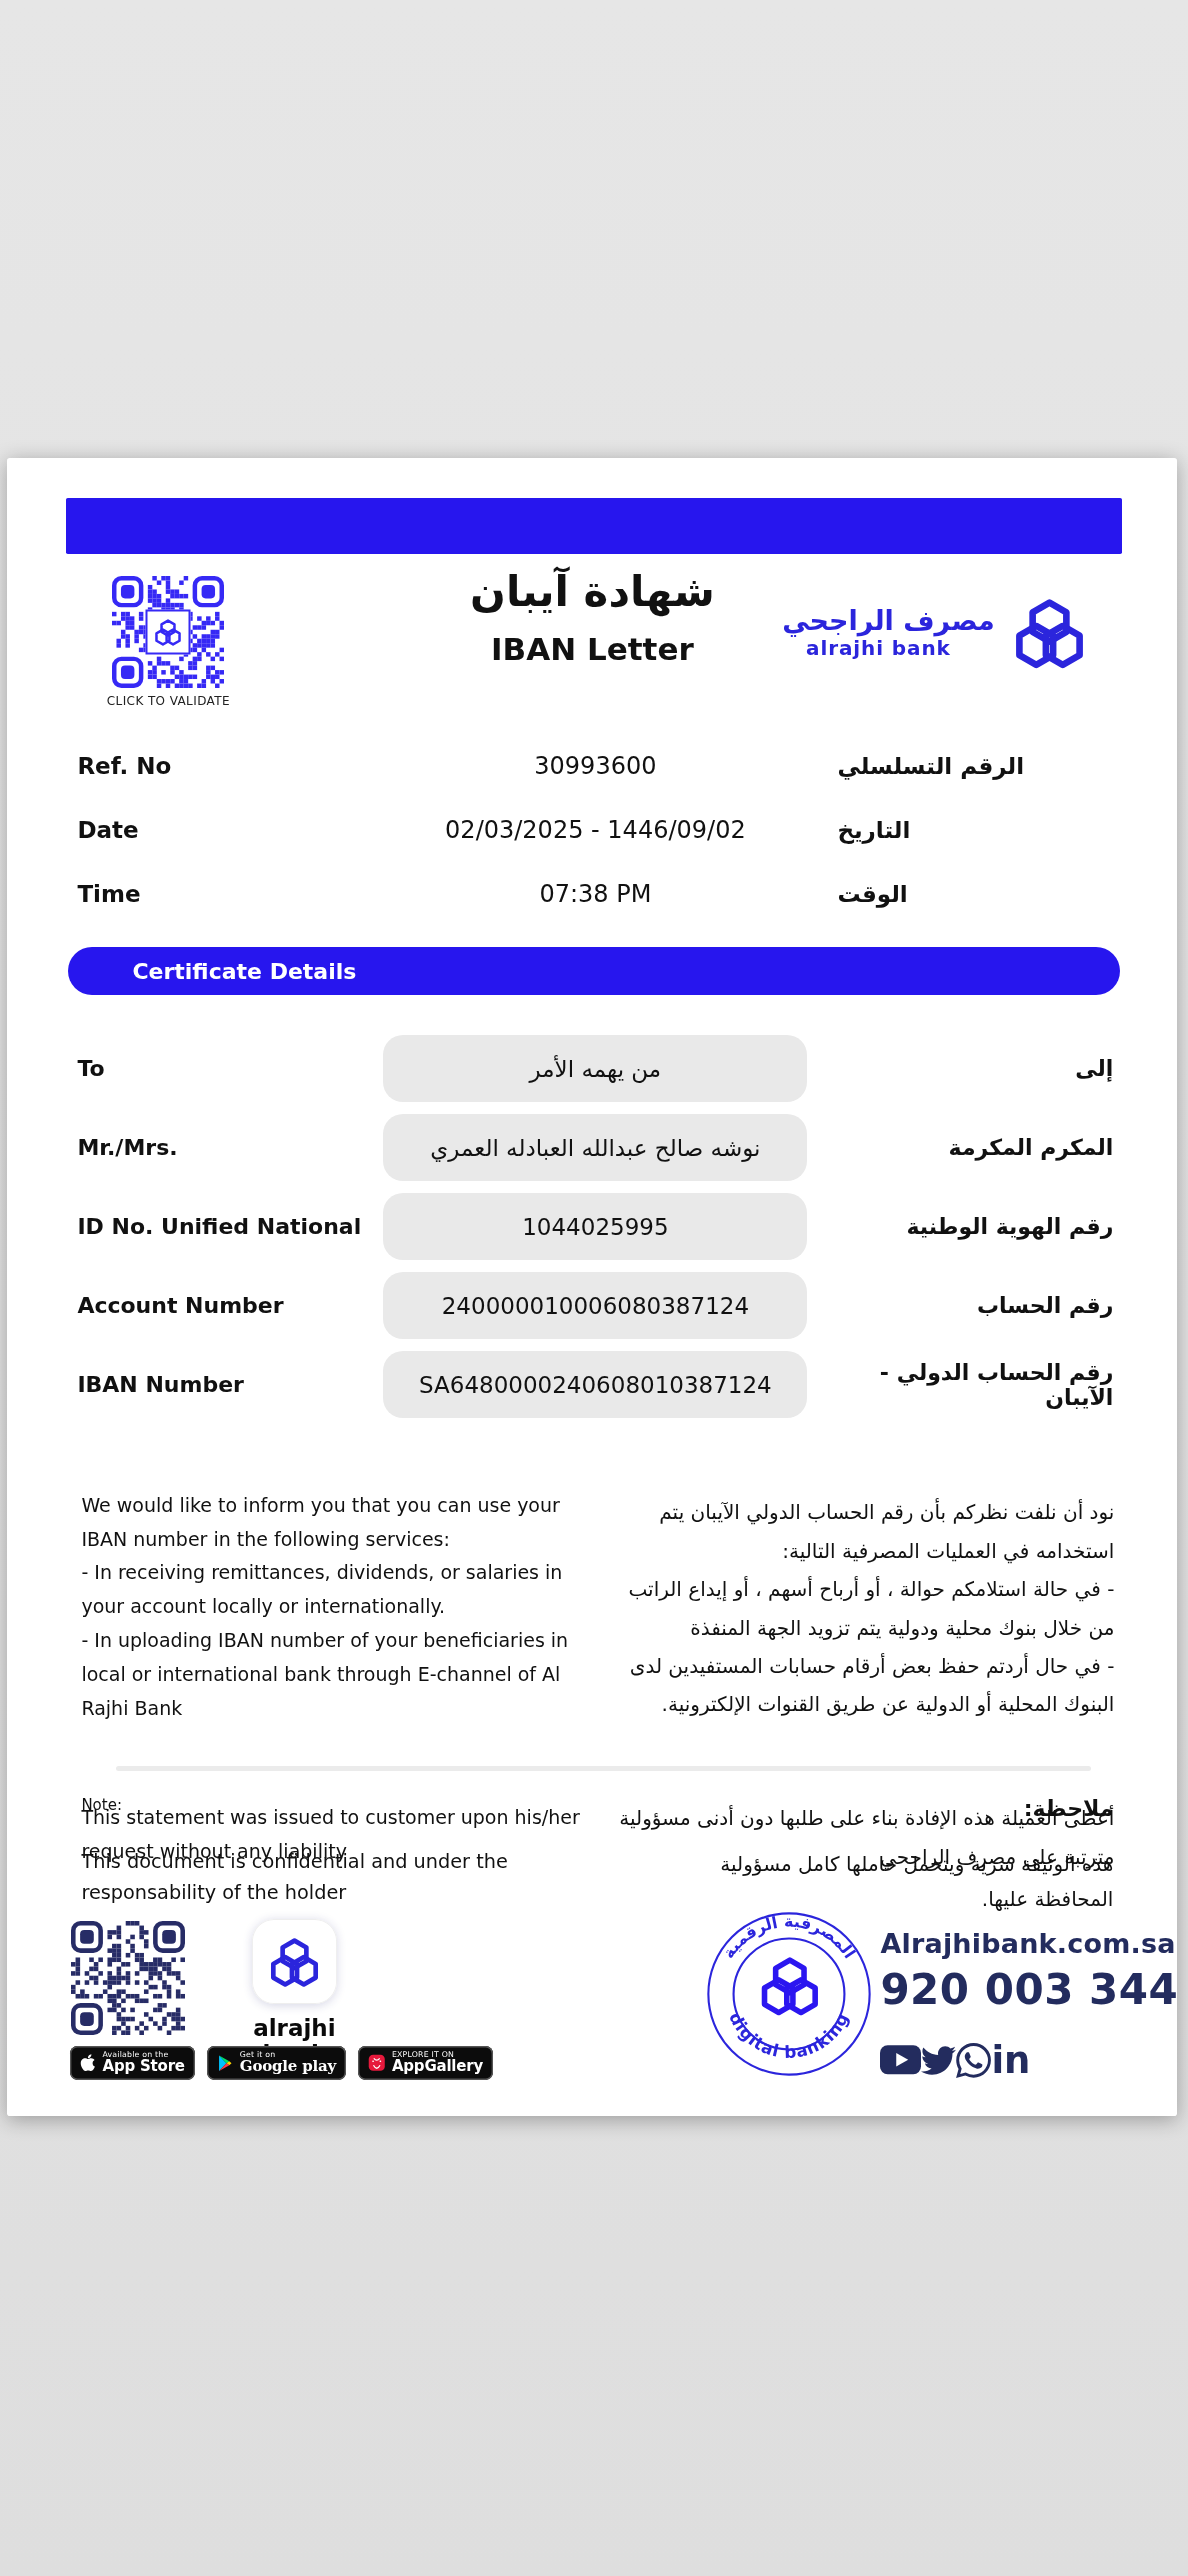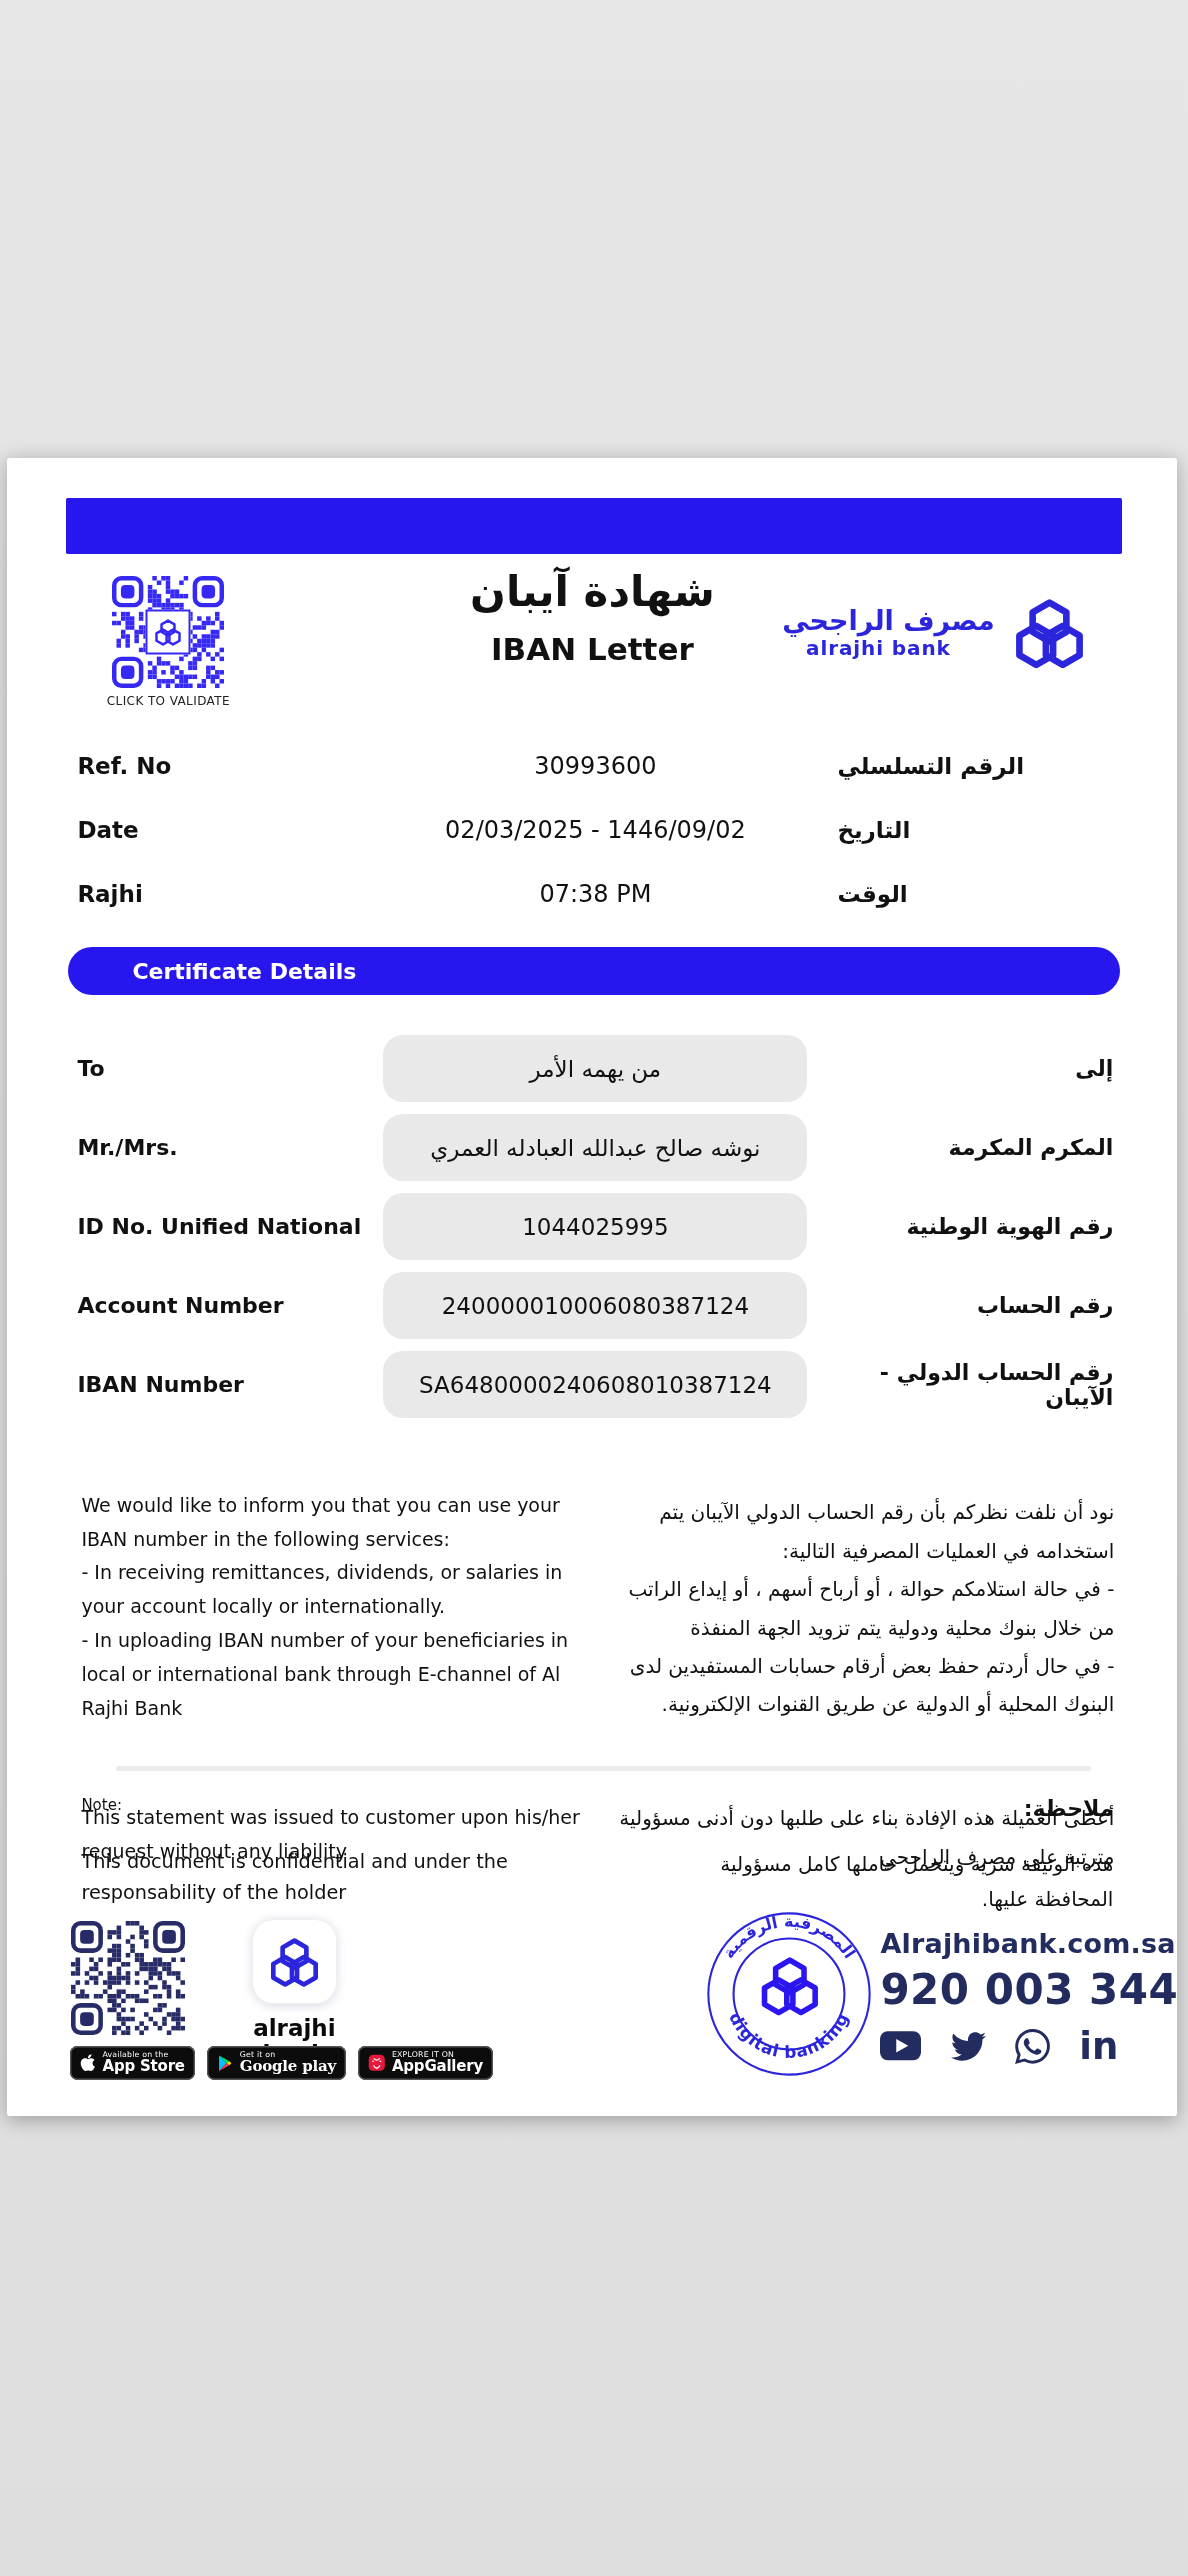--- a/index.html
+++ b/index.html
@@ -93,21 +93,21 @@
   }
   .badge .txt{display:flex;flex-direction:column;line-height:1.05;}
   .b-small{font-size:7.8px;letter-spacing:0.2px;}
   .b-big{font-size:15px;font-weight:700;letter-spacing:-0.2px;}
 
   .stamp{position:absolute;left:698px;top:1452px;width:168px;height:168px;}
 
   .f-right{position:absolute;left:873px;top:1470px;width:238px;color:var(--navy);}
   .website{font-size:27px;font-weight:700;letter-spacing:0.2px;}
   .phone{font-size:42px;font-weight:700;margin-top:5.5px;letter-spacing:0.5px;white-space:nowrap;}
-  .socials{margin-top:14px;display:flex;justify-content:space-between;align-items:center;}
+  .socials{margin-top:28px;display:flex;align-items:center;}
   .li-in{font-size:37px;font-weight:800;color:var(--navy);line-height:1;}
 
   :root{
     --blue:#2716ee;
     --qrblue:#3629f5;
     --logoblue:#2b25dc;
     --navy:#232c5e;
   }
 </style>
 </head>
@@ -359,21 +359,21 @@
       <span class="m-en">Ref. No</span>
       <span class="m-val">30993600</span>
       <span class="m-ar">الرقم التسلسلي</span>
     </div>
     <div class="meta-row">
       <span class="m-en">Date</span>
       <span class="m-val">02/03/2025 - 1446/09/02</span>
       <span class="m-ar">التاريخ</span>
     </div>
     <div class="meta-row">
-      <span class="m-en">Rajhi</span>
+      <span class="m-en">Time</span>
       <span class="m-val">07:38 PM</span>
       <span class="m-ar">الوقت</span>
     </div>
   </div>
 
   <div class="section-pill">
     <span>Certificate Details</span>
   </div>
 
   <div class="fields">

